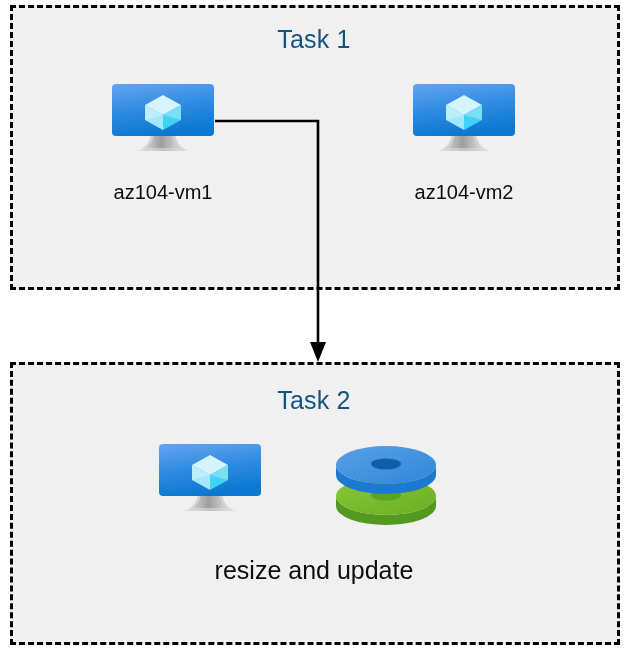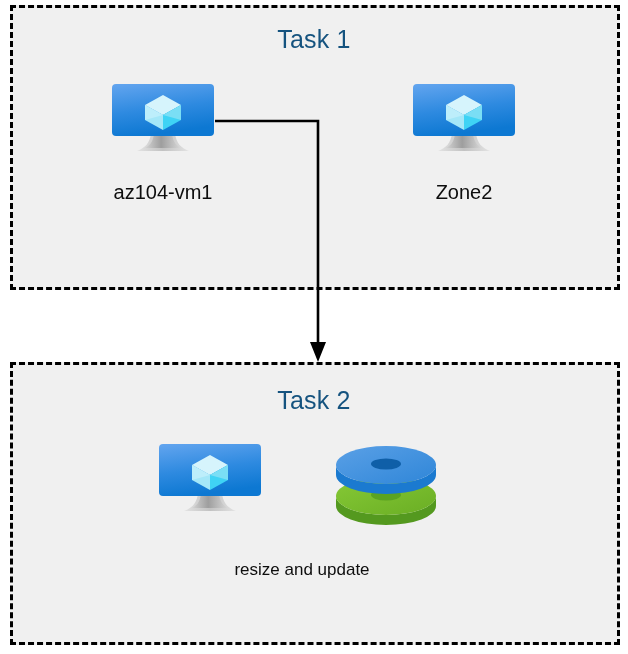--- a/index.html
+++ b/index.html
@@ -69,22 +69,22 @@
     position: absolute;
     text-align: center;
     color: #0d0d0d;
     font-size: 20px;
     line-height: 30px;
     white-space: nowrap;
   }
   #vm1-label { left: 63px;  top: 177px; width: 200px; }
   #vm2-label { left: 364px; top: 177px; width: 200px; }
   #task2-label {
-    left: 52px; top: 553px; width: 500px;
-    font-size: 17px; line-height: 34px;
+    left: 64px; top: 553px; width: 500px;
+    font-size: 25px; line-height: 34px;
   }
 
   
   #connector {
     position: absolute;
     left: 0;
     top: 0;
     width: 628px;
     height: 654px;
     pointer-events: none;
@@ -158,21 +158,21 @@
       <g>
         <path d="M52 12 L70 22 L52 32 L34 22 Z" fill="#d6f4fc"></path>
         <path d="M34 22 L52 32 L52 47 L34 37 Z" fill="#a4e7f8"></path>
         <path d="M70 22 L52 32 L52 47 L70 37 Z" fill="#3fd3f5"></path>
         <path d="M34 22 L52 32 L34 37 Z" fill="#bdeefb"></path>
         <path d="M70 22 L52 32 L70 37 Z" fill="#7adef5"></path>
       </g>
     </svg>
   </div>
   <div class="node-label" id="vm2-label">
-    <div>Zone2</div>
+    <div>az104-vm2</div>
   </div>
 
   <div class="task-box" id="task2-box"></div>
   <div class="task-title" id="task2-title">Task 2</div>
 
   <div class="vm-icon" id="vm3-icon">
     <svg viewBox="0 0 104 76" xmlns="http://www.w3.org/2000/svg" aria-hidden="true">
       <defs>
         <linearGradient id="scr3" x1="0" y1="0" x2="0.25" y2="1">
           <stop offset="0" stop-color="#63a5ef"></stop>

